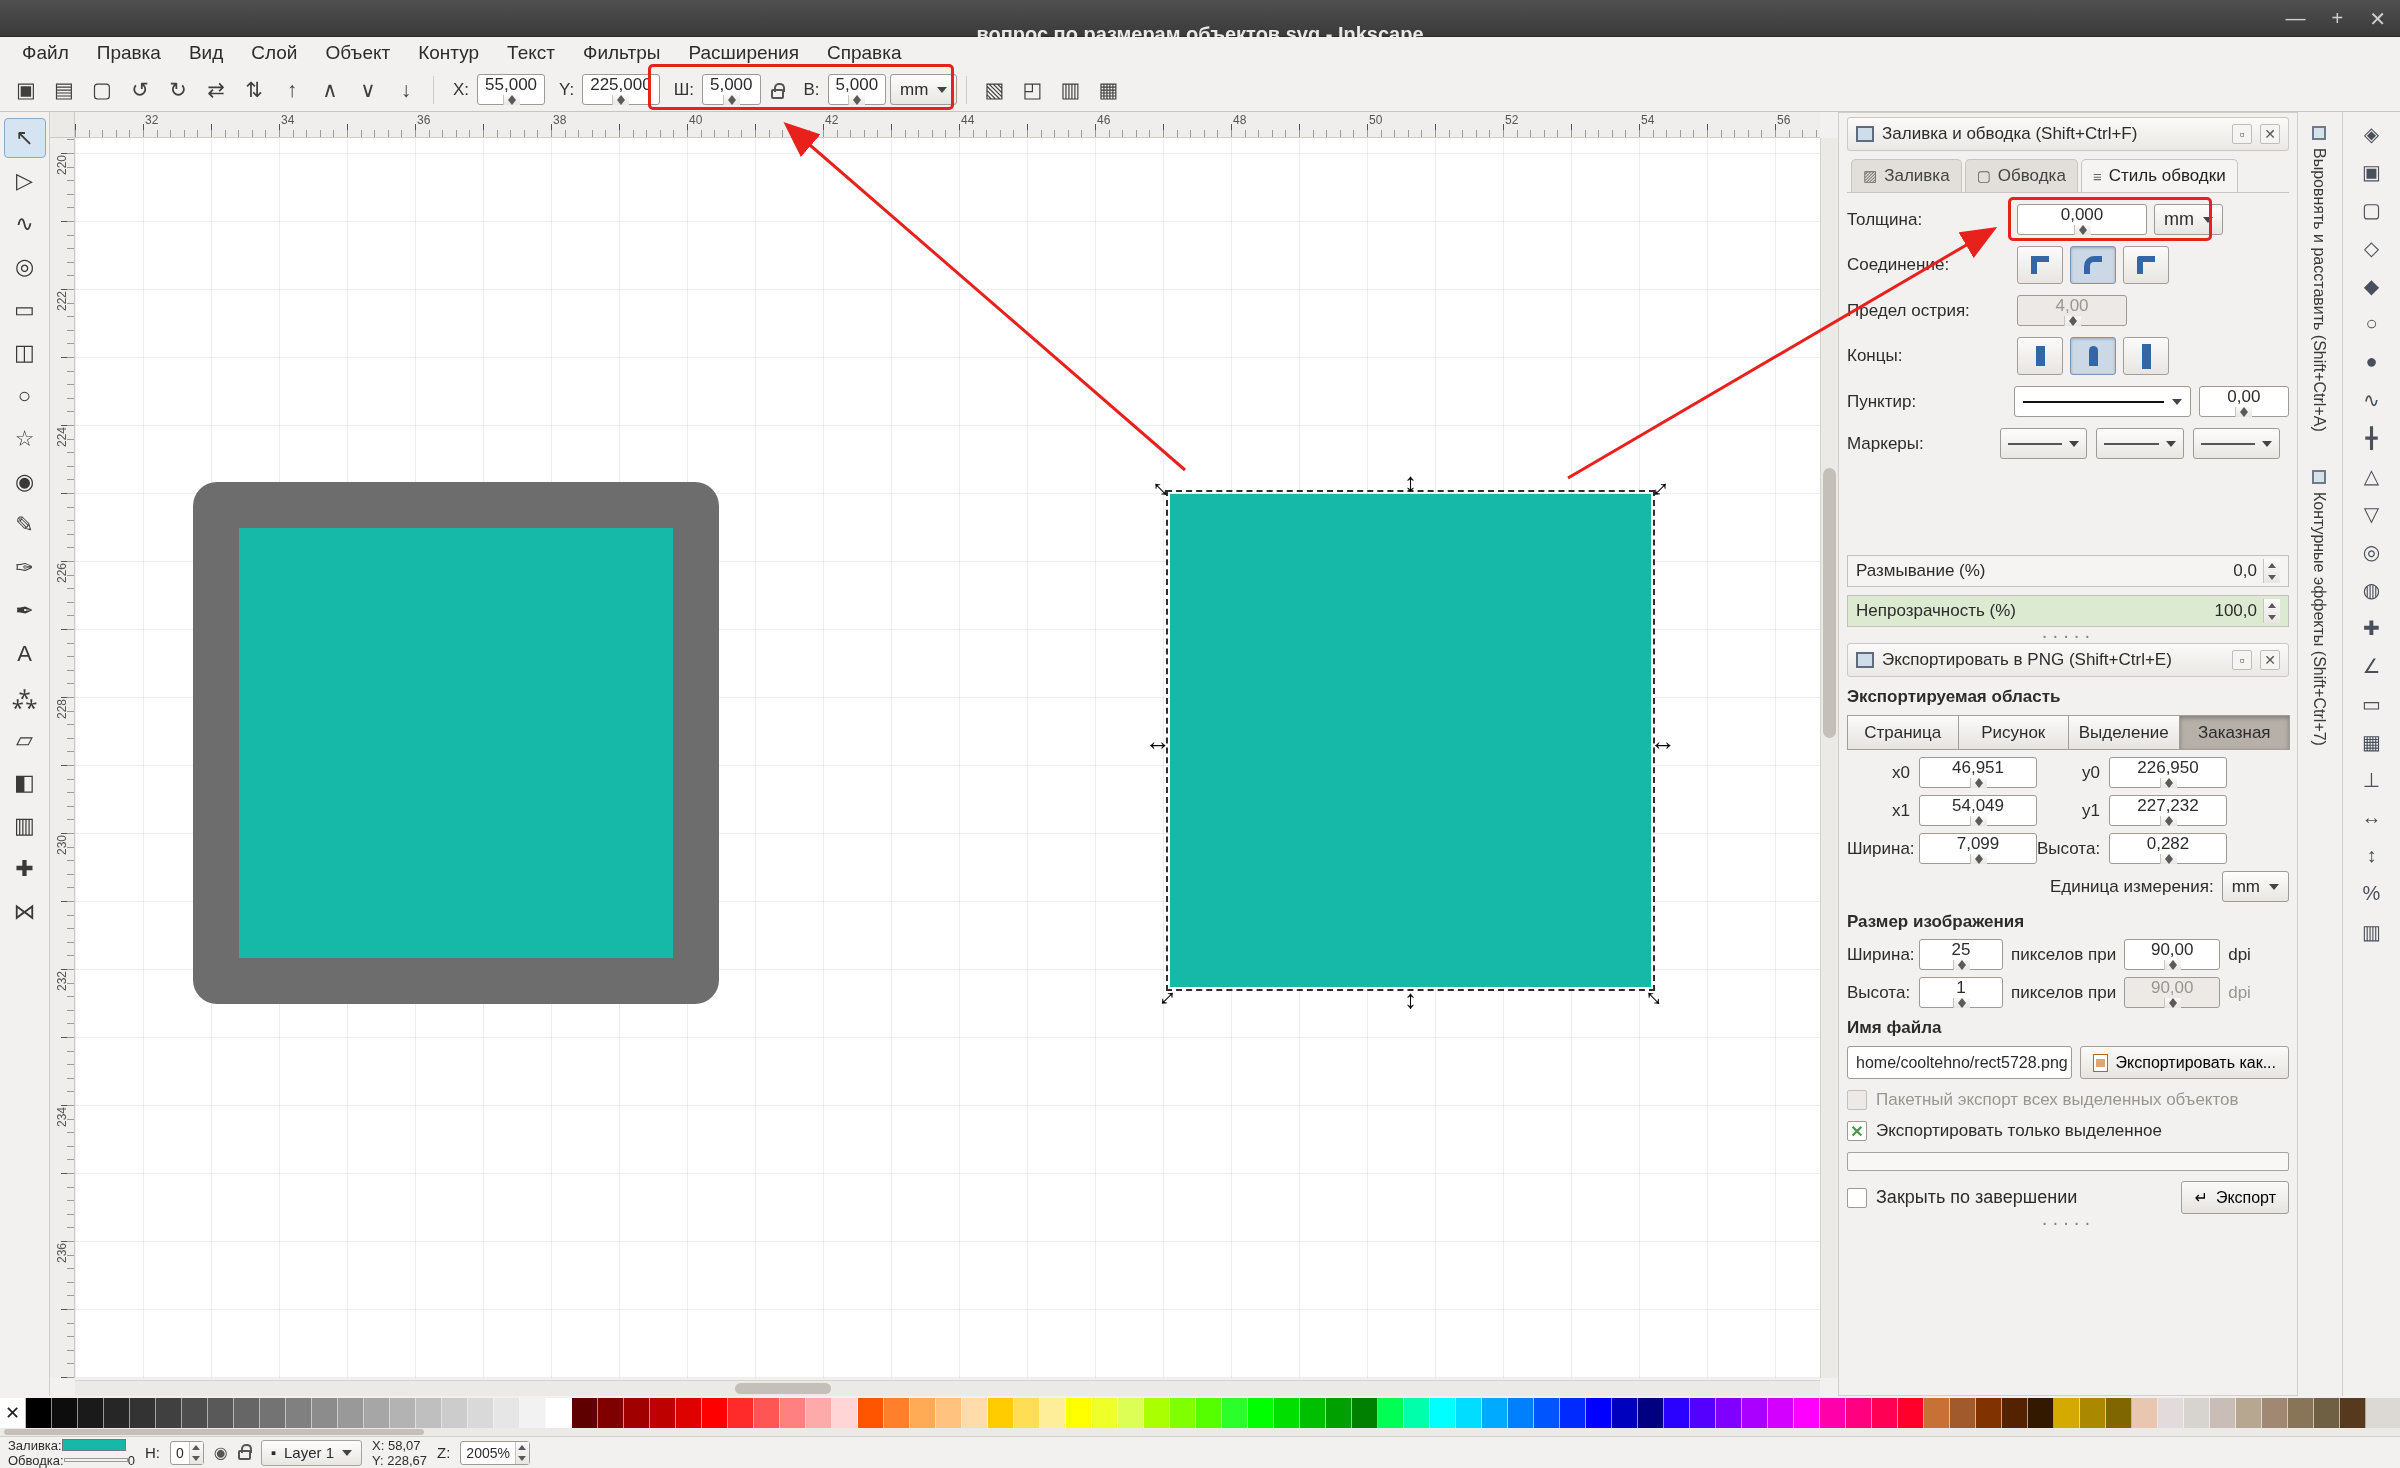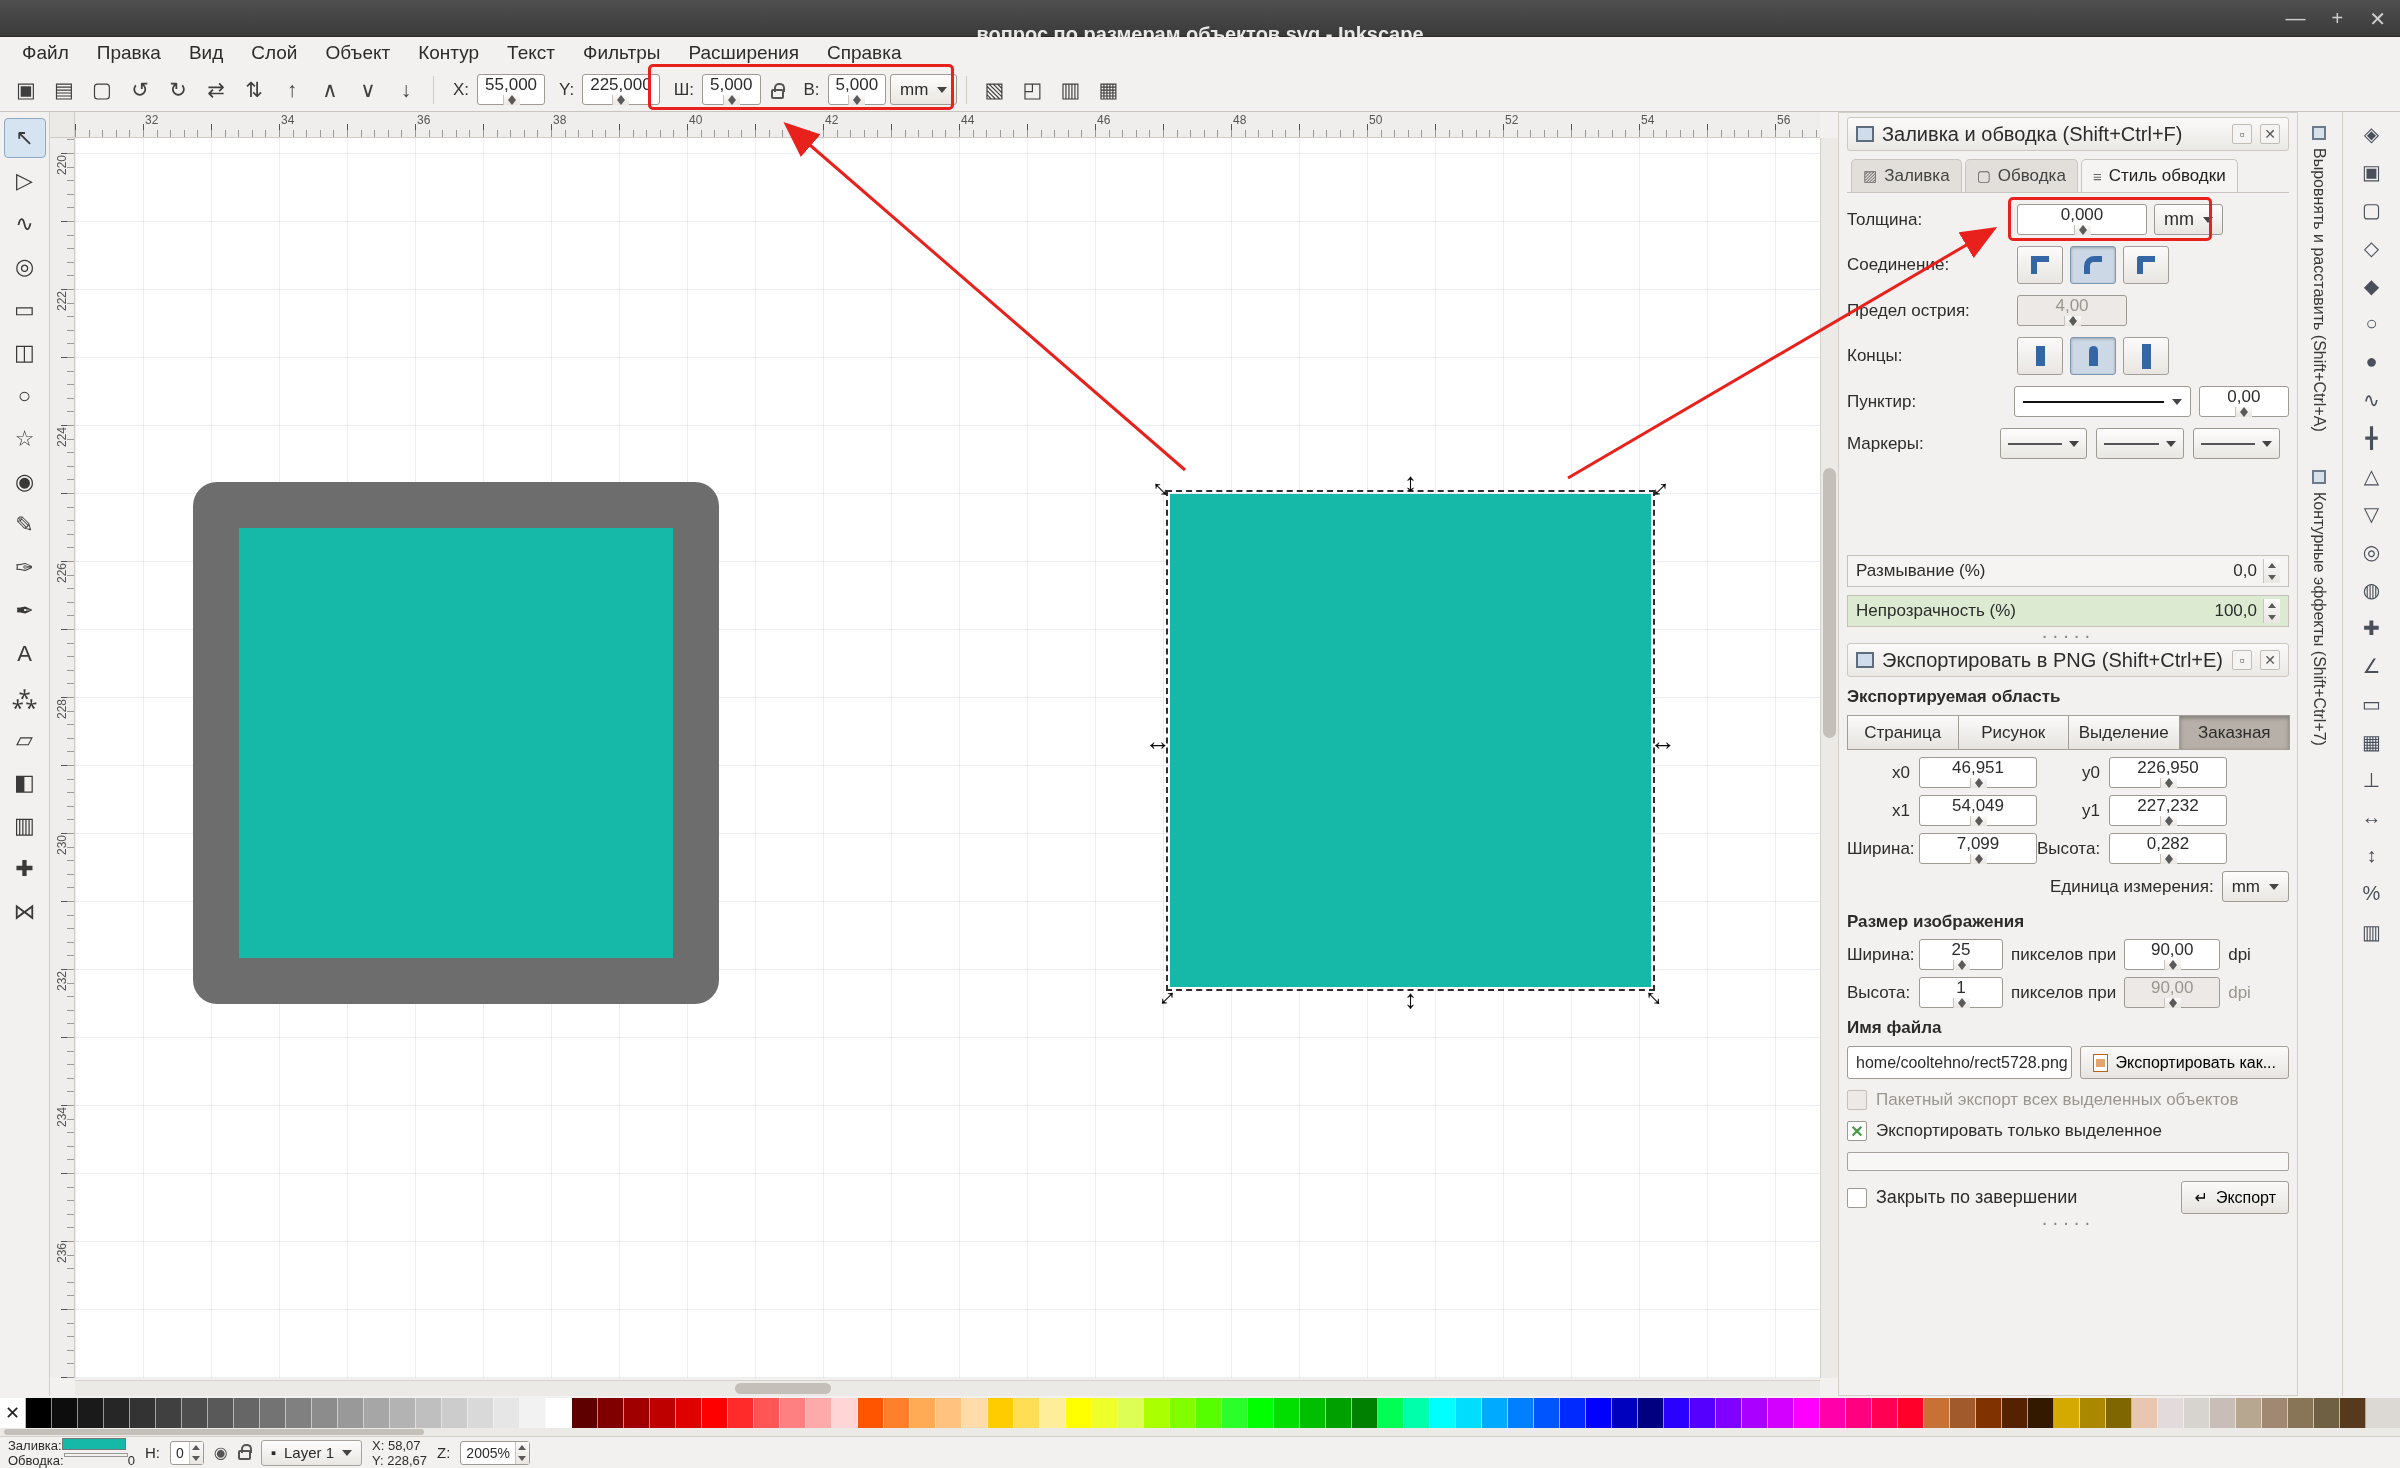--- a/index.html
+++ b/index.html
@@ -86,21 +86,21 @@
   .h-se { right:-20px; bottom:-22px; transform:rotate(45deg); }
   .h-s  { left:50%; margin-left:-14px; bottom:-26px; }
   .h-sw { left:-20px; bottom:-22px; transform:rotate(-45deg); }
   .h-w  { left:-26px; top:50%; margin-top:-14px; }
   
   .dock { position:absolute; left:1838px; top:112px; width:460px; bottom:72px; background:#f3f1ef;
     border:1px solid #d3cec8; padding:4px 8px; font-size:18px; }
   .ph { display:flex; align-items:center; gap:8px; height:34px; border:1px solid #ccc7c1;
     background:linear-gradient(#fbfaf9,#ebe8e4); border-radius:3px; padding:0 8px; }
   .ph-icon { width:18px; height:16px; border:2px solid #5d6d7e; background:#cfdce9; }
-  .ph-title { flex:1; font-size:20px; white-space:nowrap; overflow:hidden; }
+  .ph-title { flex:1; font-size:17px; white-space:nowrap; overflow:hidden; }
   .ph-btn { width:20px; height:20px; display:flex; align-items:center; justify-content:center;
     font-size:14px; color:#555; border:1px solid #c2bcb5; border-radius:2px; background:#f6f4f2; }
   .fs-tabs { display:flex; margin-top:8px; border-bottom:1px solid #c9c4be; padding-left:4px; }
   .fs-tab { display:flex; align-items:center; gap:7px; padding:6px 11px; margin-right:3px; font-size:17px;
     border:1px solid #c9c4be; border-bottom:none; border-radius:5px 5px 0 0; background:#e2ded9; color:#444; }
   .fs-tab.active { background:#f6f4f2; color:#222; }
   .tab-glyph { font-size:15px; color:#666; }
   .fs-row { display:flex; align-items:center; margin-top:11px; }
   .fs-label { width:170px; text-align:left; padding-right:9px; white-space:nowrap; font-size:17px; }
   .sq-btn { width:46px; height:38px; margin-right:7px; display:flex; align-items:center; justify-content:center;
@@ -160,21 +160,21 @@
   .swatch { width:26px; height:100%; border-right:1px solid rgba(255,255,255,.55); }
   .none-swatch { width:26px; height:100%; background:#fff; color:#222; display:flex; align-items:center;
     justify-content:center; font-size:18px; border-right:1px solid #bbb; }
   .none-swatch::before { content:"✕"; }
   .palette-scroll { position:absolute; left:0; top:1428px; right:0; height:8px; background:#eceae7; }
   .pthumb { position:absolute; left:4px; top:1px; height:6px; width:420px; background:#c4bfb8; border-radius:3px; }
   
   .statusbar { position:absolute; left:0; top:1436px; right:0; height:32px; background:#f3f1ef;
     border-top:1px solid #d3cec8; display:flex; align-items:center; gap:10px; padding:0 8px; font-size:15px; }
   .fs-ind { display:flex; flex-direction:column; font-size:13px; line-height:15px; }
-  .ind-row { display:flex; }
+  .ind-row { display:flex; align-items:center; }
   .fill-swatch { width:64px; height:12px; background:var(--teal); border:1px solid #777; }
   .stroke-swatch { width:64px; height:4px; background:#f3f1ef; border:1px solid #999; }
   .mini-spin { display:flex; align-items:center; height:24px; background:#fff; border:1px solid #9e9a94; border-radius:3px; }
   .mini-spin .spin-val { font-size:14px; padding:0 5px; }
   .mini-spin .spin-arrows { width:14px; }
   .sb-icon { font-size:16px; color:#555; }
   .layer-dd { display:flex; align-items:center; gap:8px; height:26px; padding:0 9px; font-size:15px;
     border:1px solid #a8a39c; border-radius:3px; background:linear-gradient(#fdfdfc,#e9e6e2); }
   .sb-msg { flex:1; font-size:15px; color:#1f1f1f; white-space:nowrap; overflow:hidden; }
   .sb-coords { display:flex; flex-direction:column; font-size:13px; line-height:15px; text-align:left; }

